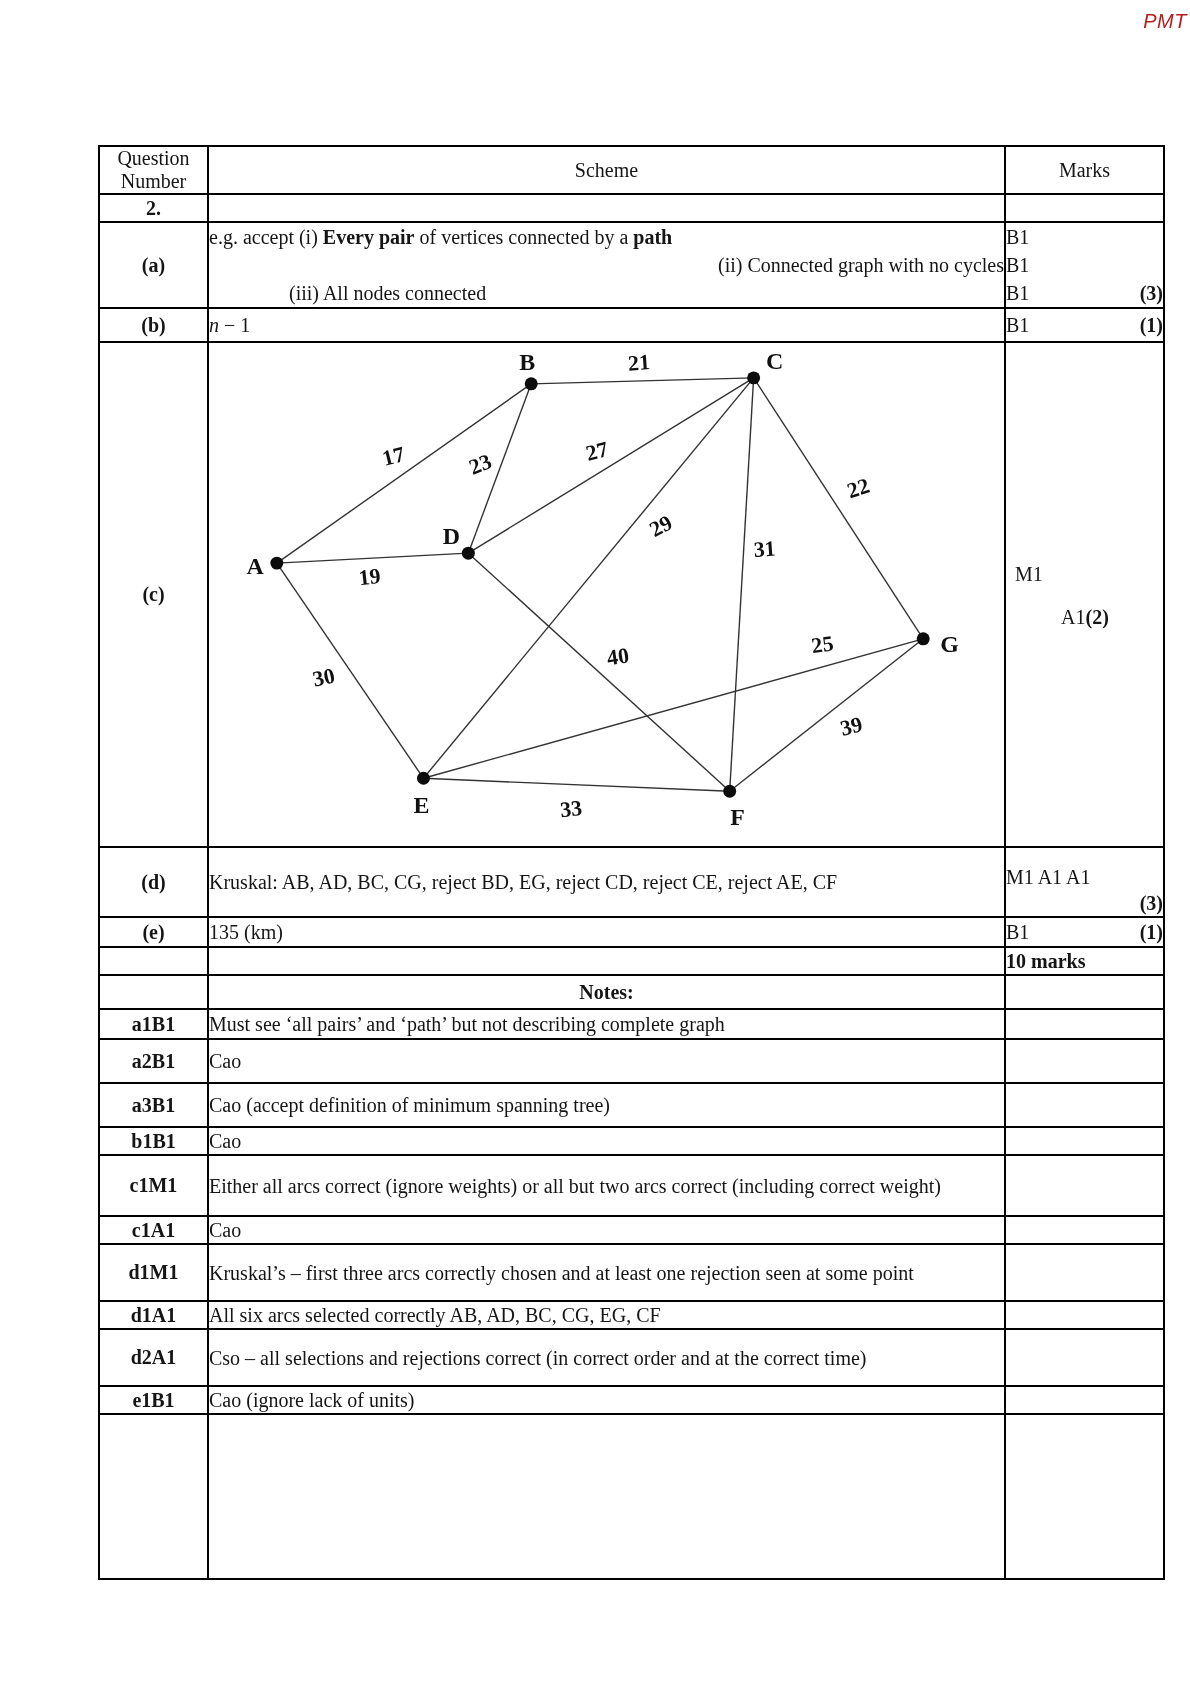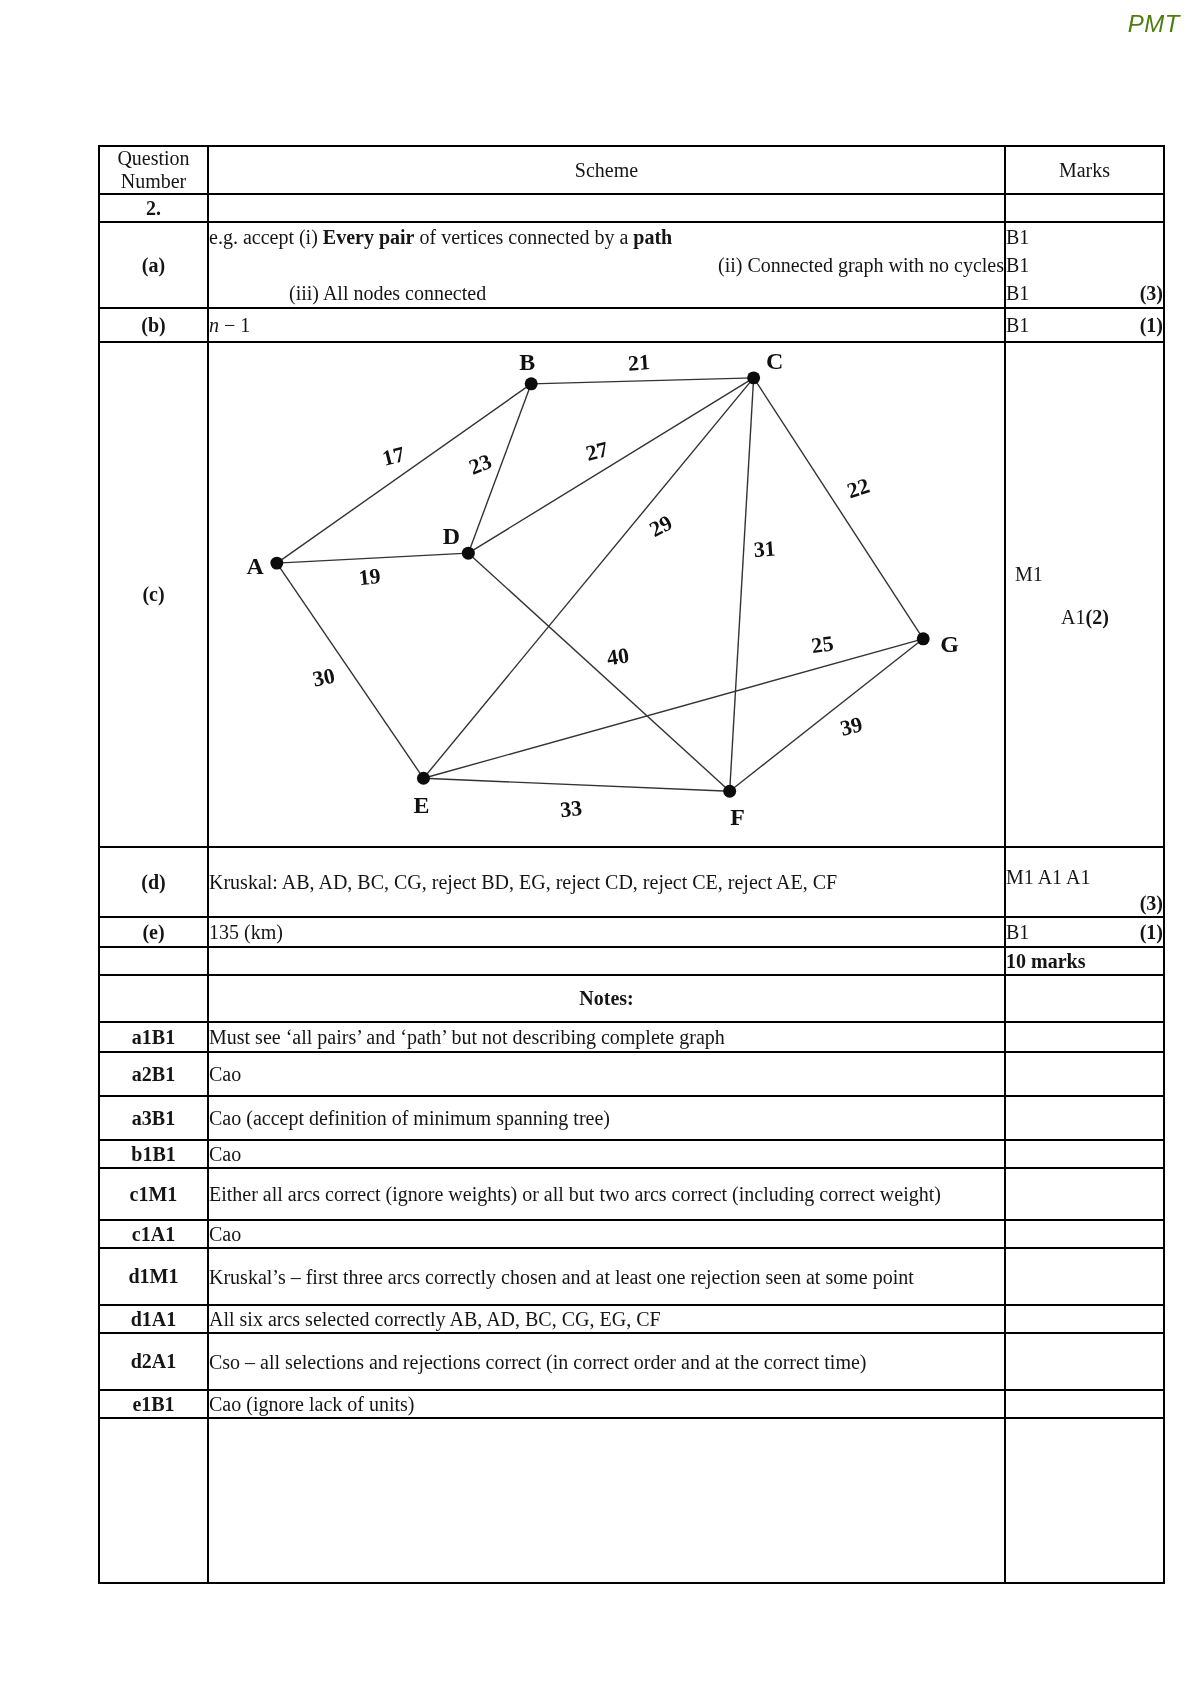--- a/index.html
+++ b/index.html
@@ -1,35 +1,35 @@
 <!DOCTYPE html>
 <html><head>
 <meta charset="utf-8">
 <style>
   html,body{margin:0;padding:0;}
   body{
     width:1190px;height:1683px;background:#ffffff;position:relative;
     font-family:"Liberation Serif", serif;color:#151515;overflow:hidden;
   }
   .watermark{
-    position:absolute;top:10px;right:10px;
+    position:absolute;top:10px;right:3px;
     font-family:"Liberation Sans", sans-serif;font-style:italic;
-    font-size:24px;font-weight:500;color:#4d7c0f;letter-spacing:0.5px;
+    font-size:20px;font-weight:500;color:#b91c1c;letter-spacing:0.5px;
   }
   table.ms{
     position:absolute;left:98px;top:145px;width:1065px;
     border-collapse:collapse;table-layout:fixed;
   }
   table.ms td{
     border:2px solid #000;font-size:20px;color:#151515;
     padding:0;vertical-align:middle;overflow:hidden;
   }
   tr.h55{height:40px} tr.h28{height:28px} tr.h84{height:84px} tr.h34{height:34px}
-  tr.h505{height:505px} tr.h54{height:54px} tr.h31{height:47px} tr.h30{height:30px}
-  tr.h29{height:44px} tr.h56{height:52px} tr.h57{height:57px} tr.h165{height:165px}
+  tr.h505{height:505px} tr.h54{height:54px} tr.h31{height:34px} tr.h30{height:30px}
+  tr.h29{height:44px} tr.h56{height:61px} tr.h57{height:57px} tr.h165{height:165px}
   .qcol{text-align:center;line-height:1.15;}
   .bold{font-weight:bold;}
   .center{text-align:center;}
   .scheme{padding:0 14px 0 10px;}
   .marks{padding:0 8px 0 9px;}
   .mline{display:flex;justify-content:space-between;align-items:baseline;line-height:28px;}
   .a-line{line-height:28px;white-space:nowrap;}
   .ind2{padding-left:93px;text-align:right;}
   .ind3{padding-left:80px;}
   .var{font-style:italic;}

